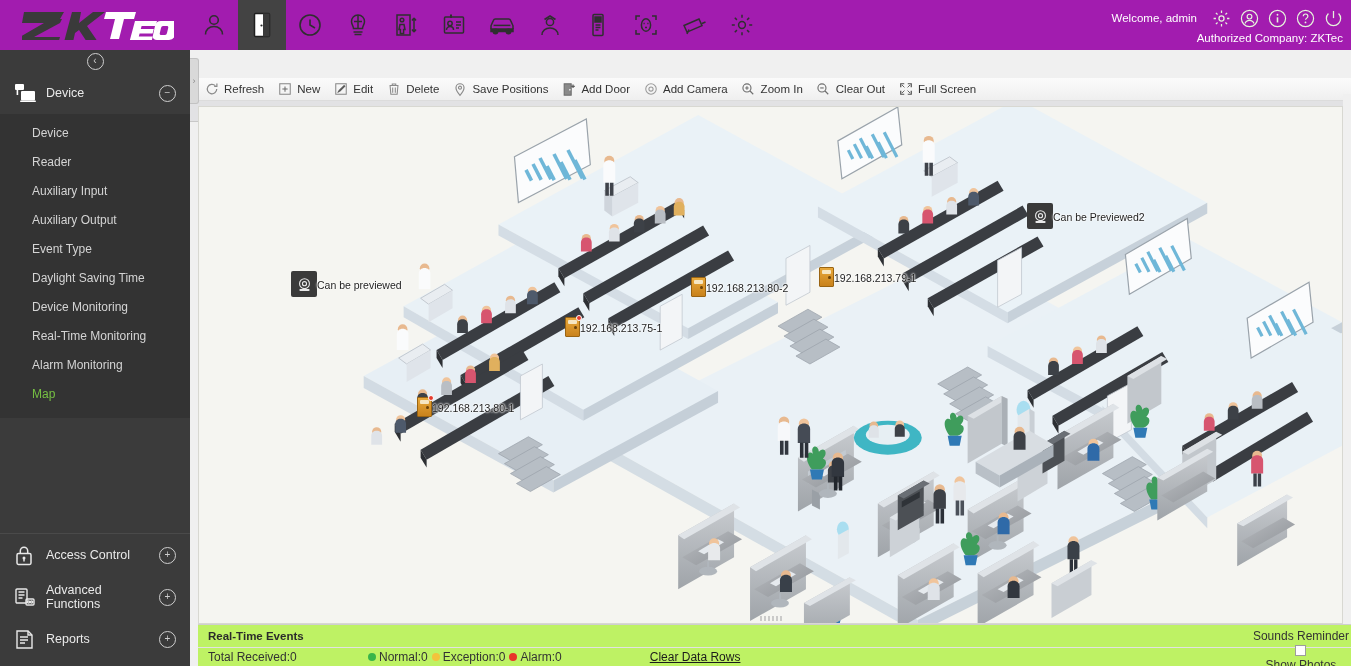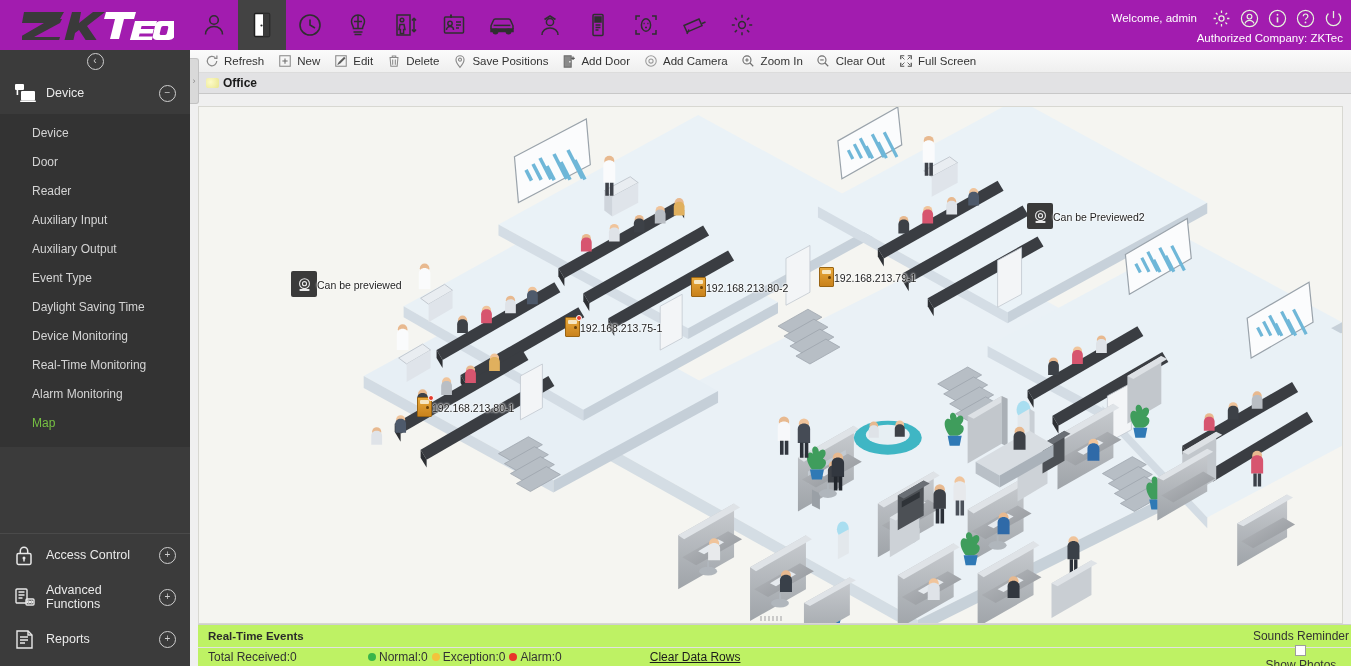--- a/index.html
+++ b/index.html
@@ -48,21 +48,21 @@
 
   
   #content { position:absolute; left:190px; top:50px; width:1161px; height:616px;
     background:#f0f0f0; }
   #handle { position:absolute; left:0; top:8px; width:9px; height:46px;
     background:#d9d9d9; border:1px solid #c2c2c2; border-left:none;
     border-radius:0 3px 3px 0; display:flex; align-items:center;
     justify-content:center; color:#8a8a8a; font-size:9px; cursor:pointer; z-index:5;}
   #toolbar { height:23px; background:linear-gradient(#fbfbfb,#efefef);
     border-bottom:1px solid #dcdcdc; display:flex; align-items:center;
-    padding-left:10px; gap:0px; }
+    padding-left:10px; gap:0px;margin-top:28px; }
   .tbtn { display:flex; align-items:center; height:21px; padding:0 9px 0 3px;
     font-size:11.5px; color:#333; cursor:pointer; white-space:nowrap; }
   .tbtn .ti { width:17px; height:16px; display:flex; align-items:center;
     justify-content:center; margin-right:4px; }
 
   #tabstrip { height:21px; background:#e2e2e4; border-bottom:1px solid #c8c8c8;
     display:flex; align-items:center; padding-left:14px; }
   .maptab { display:flex; align-items:center; height:19px; padding:0 10px 0 2px;
     font-size:12px; font-weight:bold; color:#1a1a1a; cursor:pointer; }
   .tabdot { width:13px; height:10px; border-radius:2px;
@@ -279,21 +279,20 @@
         <rect x="7" y="8" width="14" height="9.5" rx="1"></rect>
         <rect x="6" y="17.5" width="16" height="1.6" rx=".8"></rect>
       </svg>
     </span>
     <span class="gl">Device</span>
     <span class="gx circ-btn">−</span>
   </div>
 
   <div id="submenu">
     <div class="sub-item">Device</div>
-    <div class="sub-item">Door</div>
     <div class="sub-item">Reader</div>
     <div class="sub-item">Auxiliary Input</div>
     <div class="sub-item">Auxiliary Output</div>
     <div class="sub-item">Event Type</div>
     <div class="sub-item">Daylight Saving Time</div>
     <div class="sub-item">Device Monitoring</div>
     <div class="sub-item">Real-Time Monitoring</div>
     <div class="sub-item">Alarm Monitoring</div>
     <div class="sub-item sel">Map</div>
   </div>

